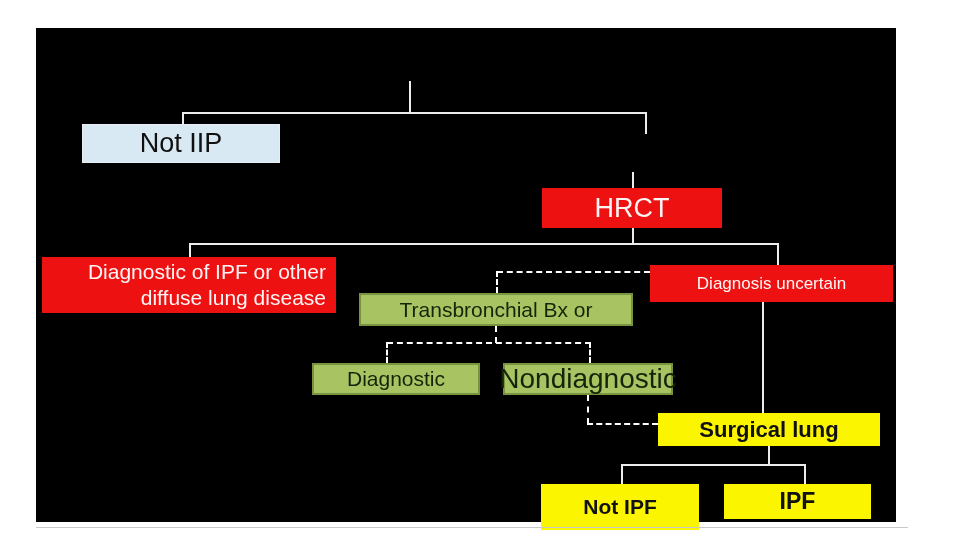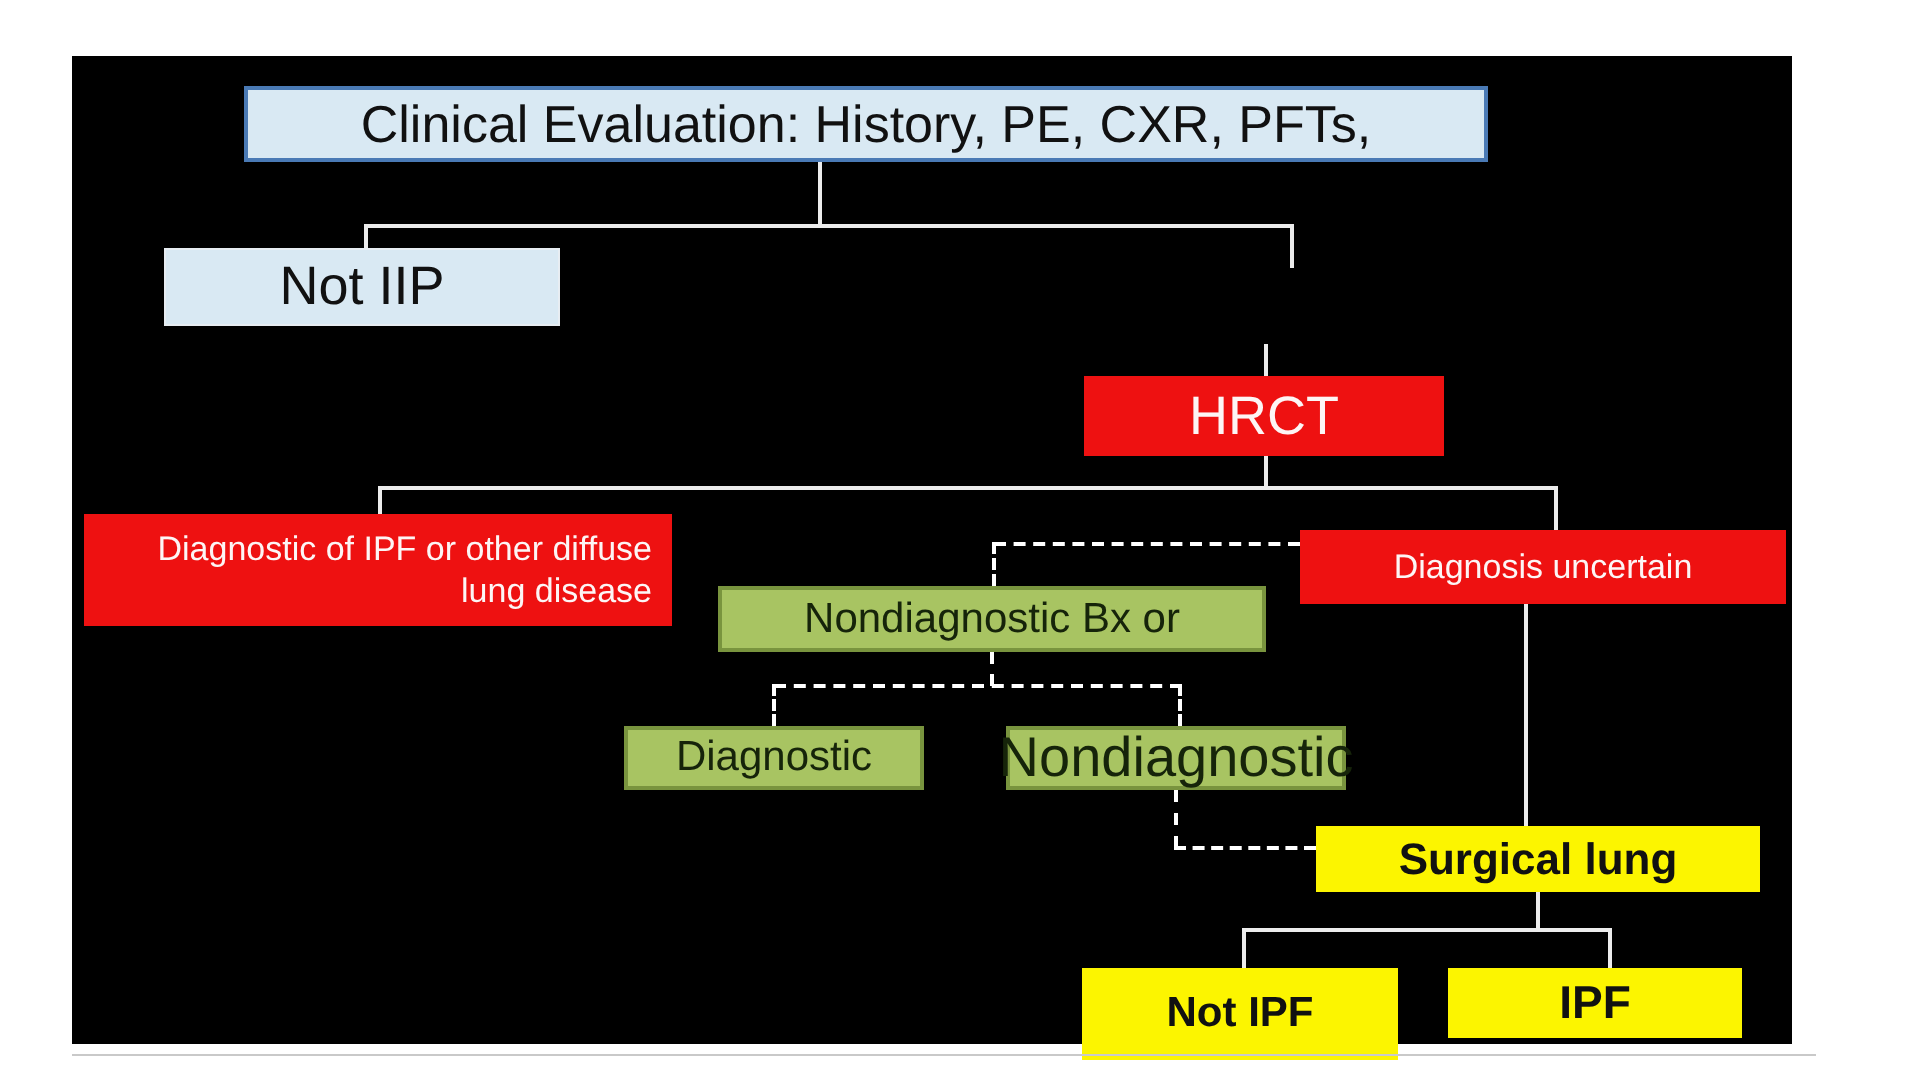--- a/index.html
+++ b/index.html
@@ -81,34 +81,33 @@
 
   <div class="dash-h" style="left:497px;top:271px;width:153px"></div>
   <div class="dash-v" style="left:496px;top:271px;height:22px"></div>
   <div class="dash-v" style="left:495px;top:326px;height:17px"></div>
   <div class="dash-h" style="left:387px;top:342px;width:204px"></div>
   <div class="dash-v" style="left:386px;top:342px;height:21px"></div>
   <div class="dash-v" style="left:589px;top:342px;height:21px"></div>
   <div class="dash-v" style="left:587px;top:395px;height:29px"></div>
   <div class="dash-h" style="left:587px;top:423px;width:71px"></div>
 
-  <div class="node blue strong-border" style="left:122px;top:43px;width:622px;height:38px;font-size:26px">Clinical Evaluation: History, PE, CXR, PFTs,</div>
 
   <div class="node blue" style="left:82px;top:124px;width:198px;height:39px;font-size:27px">Not IIP</div>
 
 
   <div class="node red" style="left:542px;top:188px;width:180px;height:40px;font-size:27px">HRCT</div>
 
-  <div class="node red" style="left:42px;top:257px;width:294px;height:56px;font-size:17px;line-height:1.25;padding:0 10px">Diagnostic of IPF or other diffuse lung disease</div>
+  <div class="node red" style="left:42px;top:257px;width:294px;height:56px;font-size:21px;line-height:1.25;padding:0 10px">Diagnostic of IPF or other diffuse lung disease</div>
 
   <div class="node red" style="left:650px;top:265px;width:243px;height:37px;font-size:17px">Diagnosis uncertain</div>
 
-  <div class="node green" style="left:359px;top:293px;width:274px;height:33px;font-size:21px">Nondiagnostic Bx or</div>
+  <div class="node green" style="left:359px;top:293px;width:274px;height:33px;font-size:21px">Transbronchial Bx or</div>
 
-  <div class="node green" style="left:312px;top:363px;width:150px;height:32px;font-size:21px">Diagnostic</div>
+  <div class="node green" style="left:312px;top:363px;width:168px;height:32px;font-size:21px">Diagnostic</div>
 
   <div class="node green" style="left:503px;top:363px;width:170px;height:32px;font-size:28px">Nondiagnostic</div>
 
   <div class="node yellow" style="left:658px;top:413px;width:222px;height:33px;font-size:22px">Surgical lung</div>
 
   <div class="node yellow" style="left:541px;top:484px;width:158px;height:46px;font-size:21px">Not IPF</div>
 
   <div class="node yellow" style="left:724px;top:484px;width:147px;height:35px;font-size:23px">IPF</div>
 
   <div class="bottom-rule"></div>

